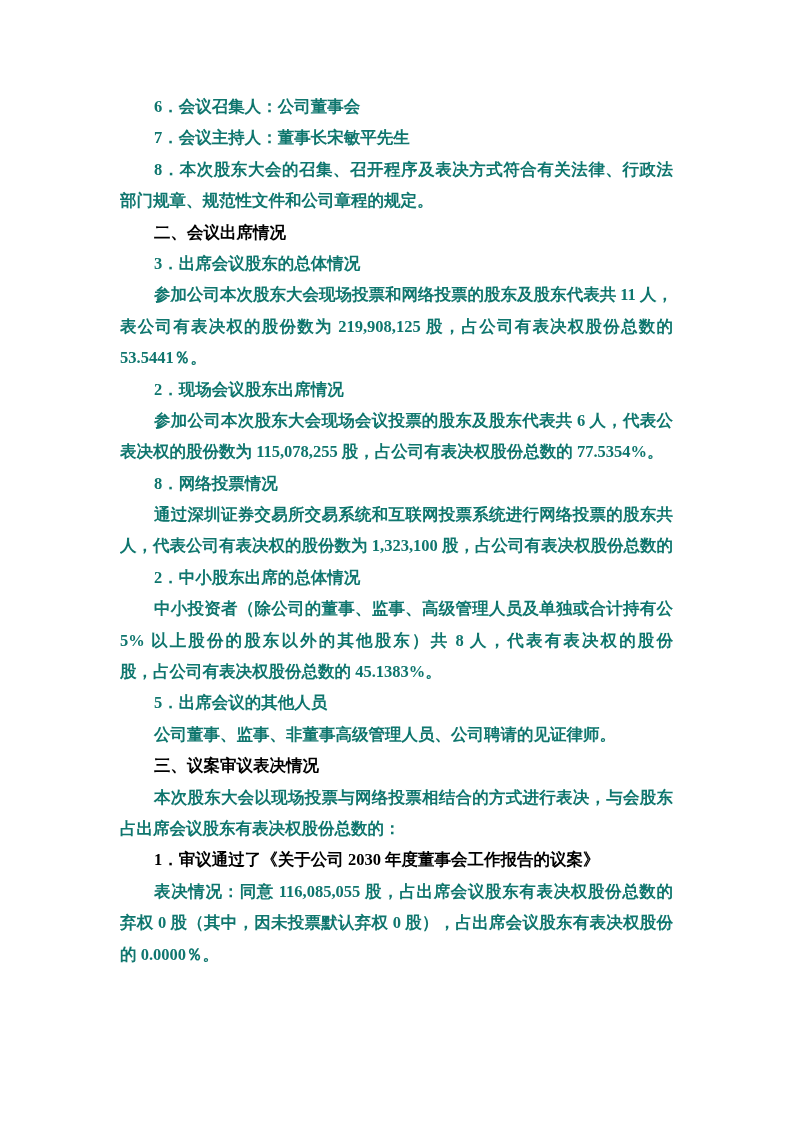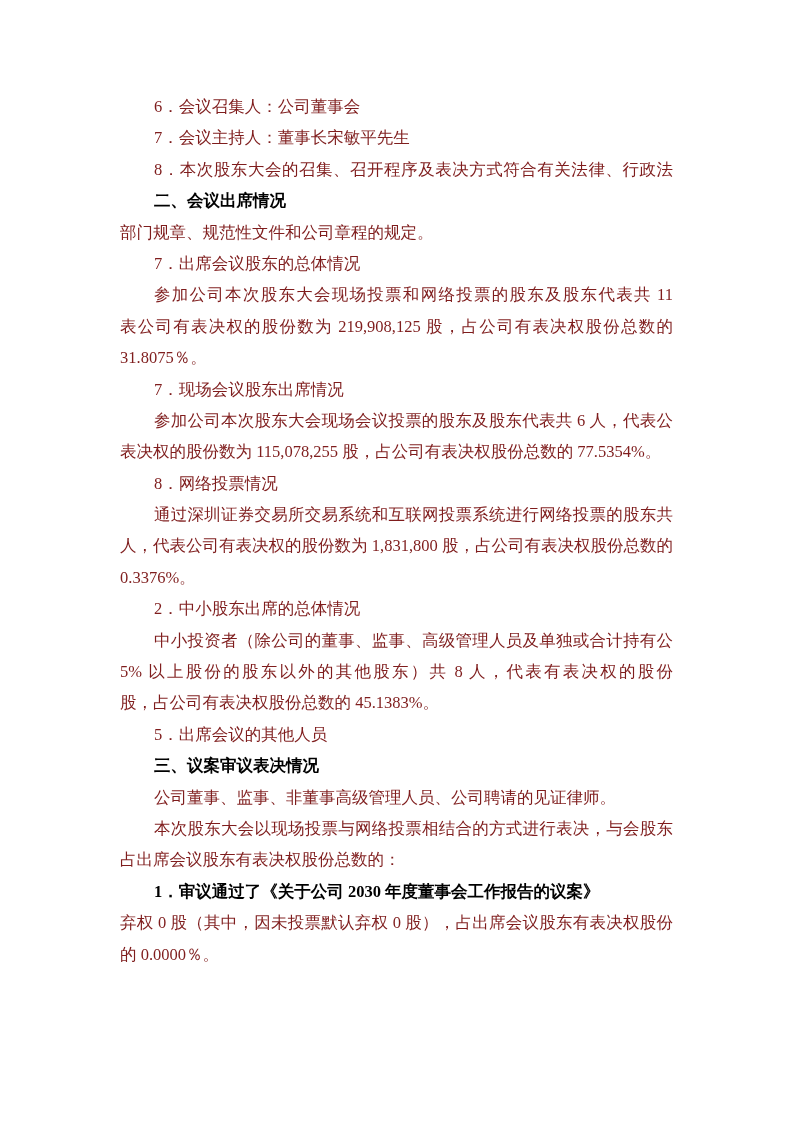--- a/index.html
+++ b/index.html
@@ -16,25 +16,26 @@
   }
   .doc-body {
     position: absolute;
     top: 91px;
     left: 120px;
     width: 553px;
   }
   .line {
     font-family: "Liberation Serif", "DejaVu Serif", serif;
     font-size: 16.5px;
-    color: #7f1d1d;
+    color: #0f766e;
     height: 31.4px;
     line-height: 31.4px;
     overflow: hidden;
     text-align: left;
+    font-weight: bold;
   }
   .line.indent {
     text-indent: 34px;
   }
   .line.bold {
     font-weight: 700;
     color: #000000;
   }
   .line.fill {
     text-align: justify;
@@ -43,39 +44,39 @@
   }
 </style>
 </head>
 <body>
 
 <div class="page">
   <div class="doc-body">
       <div class="line indent">6．会议召集人：公司董事会</div>
       <div class="line indent">7．会议主持人：董事长宋敏平先生</div>
       <div class="line indent fill">8．本次股东大会的召集、召开程序及表决方式符合有关法律、行政法规、</div>
+      <div class="line">部门规章、规范性文件和公司章程的规定。</div>
       <div class="line indent bold">二、会议出席情况</div>
-      <div class="line">部门规章、规范性文件和公司章程的规定。</div>
-      <div class="line indent">7．出席会议股东的总体情况</div>
+      <div class="line indent">3．出席会议股东的总体情况</div>
       <div class="line indent fill">参加公司本次股东大会现场投票和网络投票的股东及股东代表共 11 人，代</div>
       <div class="line fill">表公司有表决权的股份数为 219,908,125 股，占公司有表决权股份总数的</div>
-      <div class="line">31.8075％。</div>
-      <div class="line indent">7．现场会议股东出席情况</div>
+      <div class="line">53.5441％。</div>
+      <div class="line indent">2．现场会议股东出席情况</div>
       <div class="line indent fill">参加公司本次股东大会现场会议投票的股东及股东代表共 6 人，代表公司有</div>
       <div class="line">表决权的股份数为 115,078,255 股，占公司有表决权股份总数的 77.5354%。</div>
       <div class="line indent">8．网络投票情况</div>
       <div class="line indent fill">通过深圳证券交易所交易系统和互联网投票系统进行网络投票的股东共 5</div>
-      <div class="line fill">人，代表公司有表决权的股份数为 1,831,800 股，占公司有表决权股份总数的</div>
-      <div class="line">0.3376%。</div>
+      <div class="line fill">人，代表公司有表决权的股份数为 1,323,100 股，占公司有表决权股份总数的</div>
       <div class="line indent">2．中小股东出席的总体情况</div>
       <div class="line indent fill">中小投资者（除公司的董事、监事、高级管理人员及单独或合计持有公司</div>
       <div class="line fill">5% 以上股份的股东以外的其他股东）共 8 人，代表有表决权的股份 2,060,245</div>
       <div class="line">股，占公司有表决权股份总数的 45.1383%。</div>
       <div class="line indent">5．出席会议的其他人员</div>
+      <div class="line indent">公司董事、监事、非董事高级管理人员、公司聘请的见证律师。</div>
       <div class="line indent bold">三、议案审议表决情况</div>
-      <div class="line indent">公司董事、监事、非董事高级管理人员、公司聘请的见证律师。</div>
       <div class="line indent fill">本次股东大会以现场投票与网络投票相结合的方式进行表决，与会股东及股</div>
       <div class="line">占出席会议股东有表决权股份总数的：</div>
       <div class="line indent bold">1．审议通过了《关于公司 2030 年度董事会工作报告的议案》</div>
+      <div class="line indent fill">表决情况：同意 116,085,055 股，占出席会议股东有表决权股份总数的</div>
       <div class="line fill">弃权 0 股（其中，因未投票默认弃权 0 股），占出席会议股东有表决权股份总数</div>
       <div class="line">的 0.0000％。</div>
     </div>
 </div>
 
 </body></html>

